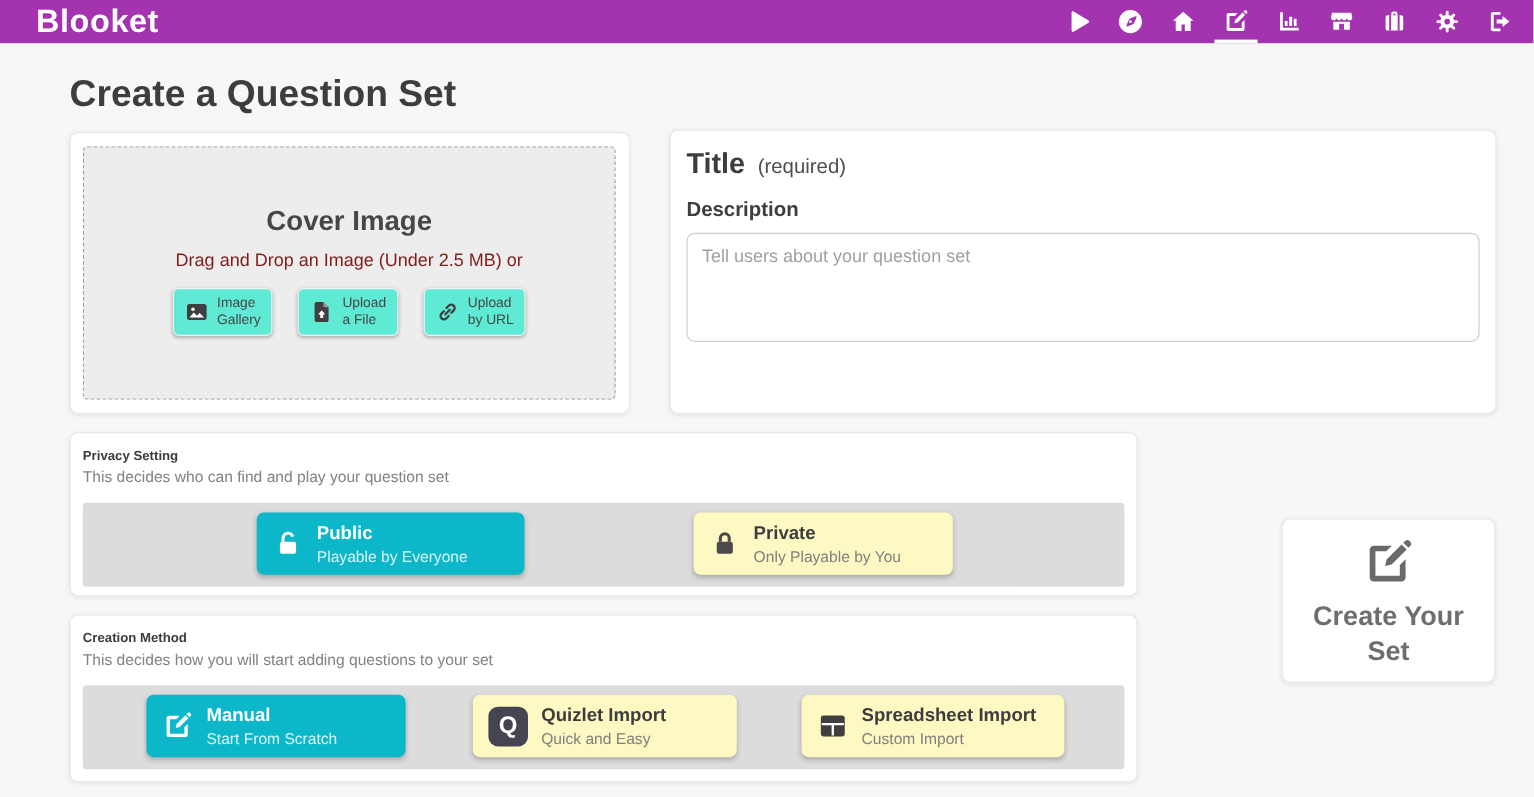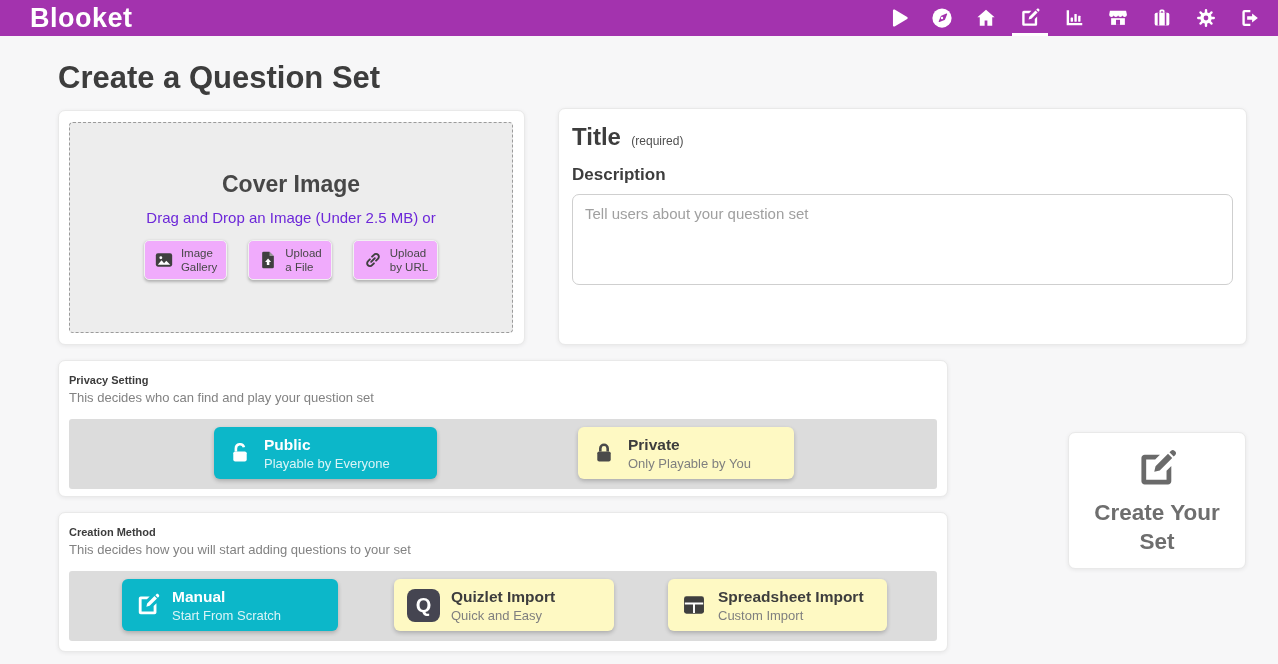--- a/index.html
+++ b/index.html
@@ -47,33 +47,33 @@
     box-shadow:0 1px 4px rgba(0,0,0,.07);
   }
   
   .cover-card{left:58px;top:110px;width:467px;height:235px;}
   .dropzone{
     position:absolute;left:10px;top:11px;right:11px;bottom:11px;
     background:#ededed;border:1px dashed #9b9b9b;border-radius:4px;
     text-align:center;
   }
   .cover-title{margin-top:48px;font-size:23px;font-weight:800;color:#474747;}
-  .cover-hint{margin-top:11px;font-size:15px;color:#6d28d9;}
+  .cover-hint{margin-top:11px;font-size:15px;color:#7f1d1d;}
   .cover-buttons{margin-top:14px;display:flex;justify-content:center;gap:21px;}
   .cover-btn{
-    display:flex;align-items:center;gap:7px;background:#f0abfc;border:1px solid #f1f1f1;
+    display:flex;align-items:center;gap:7px;background:#5eead4;border:1px solid #f1f1f1;
     border-radius:5px;height:40px;padding:0 9px;cursor:pointer;
     box-shadow:0 1.5px 3px rgba(0,0,0,.25);
   }
   .cover-btn svg{width:20px;height:20px;flex:0 0 auto;}
   .cover-btn-label{font-size:11.5px;color:#474747;text-align:left;line-height:1.25;}
   
   .title-card{left:558px;top:108px;width:689px;height:237px;padding:14px 13px;}
   .field-label{font-size:24px;font-weight:700;color:var(--ink);}
-  .field-required{font-size:12px;font-weight:400;color:#4f4f4f;margin-left:6px;}
+  .field-required{font-size:17px;font-weight:400;color:#4f4f4f;margin-left:6px;}
   .title-input{
     margin-top:10px;width:100%;height:37px;border:1.5px solid var(--accent);
     border-radius:7px;padding:0 12px;font-size:15px;color:#333;outline:none;
     font-family:"Liberation Sans", sans-serif;
   }
   .title-input::placeholder{color:#a8a8a8;}
   .desc-label{margin-top:14px;font-size:17px;font-weight:800;color:var(--ink);}
   .desc-input{
     margin-top:9px;width:100%;height:91px;border:1px solid #cfcfcf;border-radius:7px;
     padding:10px 12px;font-size:15px;color:#333;resize:none;outline:none;

